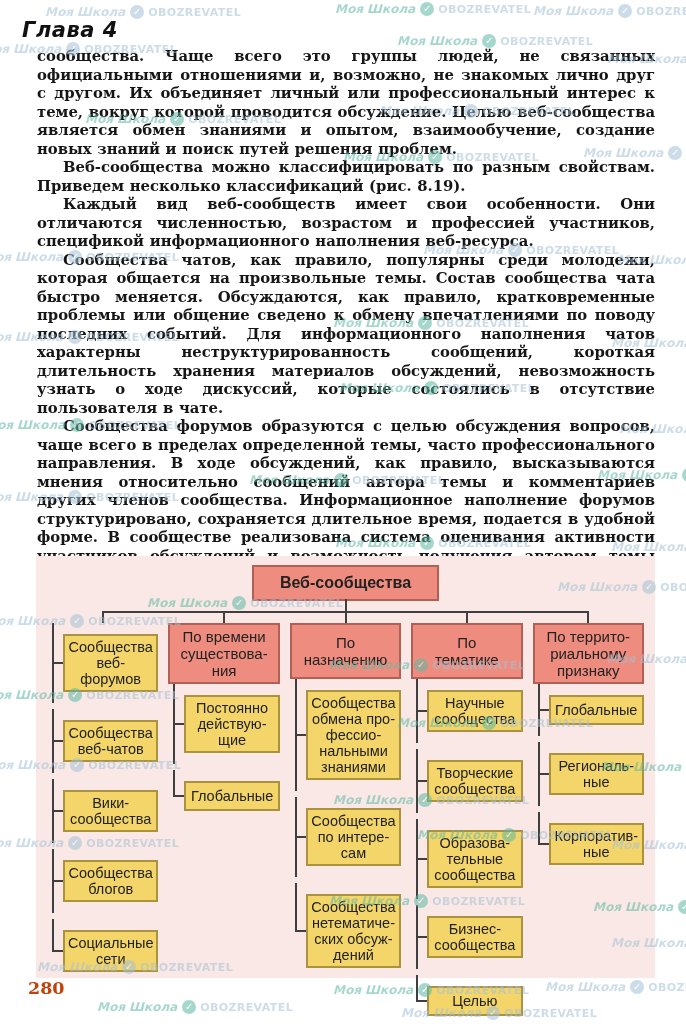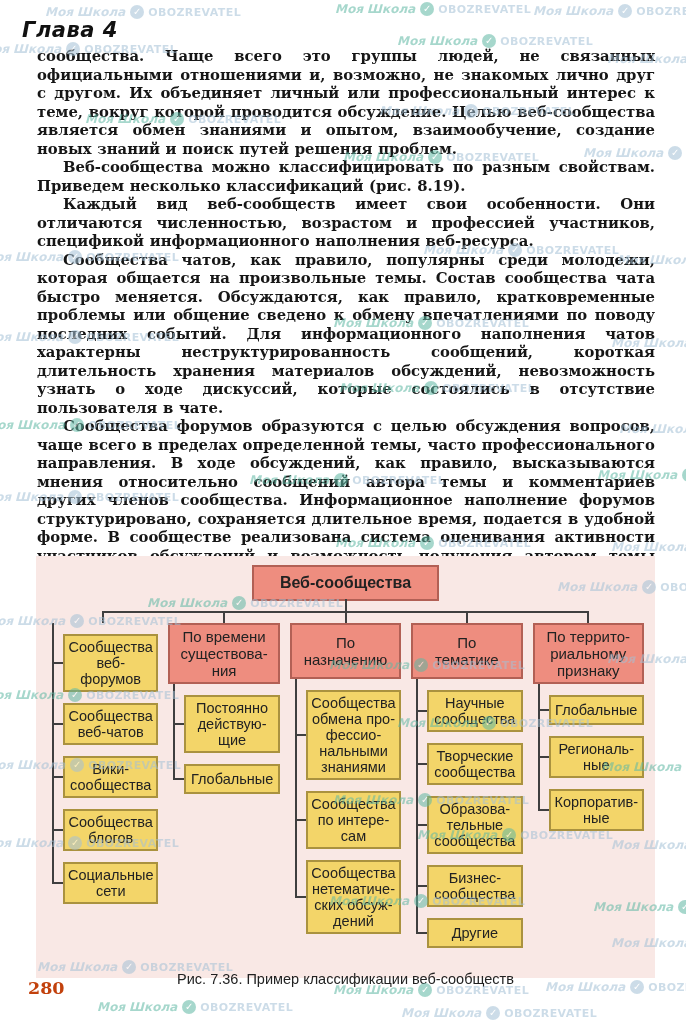--- a/index.html
+++ b/index.html
@@ -50,21 +50,21 @@
   .d3{left:calc(70% - 1px);} .d4{left:calc(90% - 1px);}
 
   .cols{display:flex;}
   .col{width:20%;box-sizing:border-box;padding:0 5px;}
   .cat{
     min-height:56px;display:flex;align-items:center;justify-content:center;
     font-size:15px;line-height:17px;padding:3px 2px;
   }
   .children{
     position:relative;margin-left:5px;padding:11px 0 16px 11px;
-    display:flex;flex-direction:column;gap:11px;
+    display:flex;flex-direction:column;gap:28px;
   }
   .cw{position:relative;}
   .cw::before{content:"";position:absolute;left:-11px;top:calc(50% - 1px);width:11px;height:2px;background:var(--line);}
   .cw::after{content:"";position:absolute;left:-11px;top:-11px;width:2px;height:calc(100% + 22px);background:var(--line);}
   .cw.last::after{height:calc(50% + 11px);}
   .yellow{
     background:var(--yellow);border:2px solid var(--yellow_border);
     font-size:14.5px;line-height:16px;padding:3px 2px;min-height:30px;
     display:flex;align-items:center;justify-content:center;width:100%;
   }
@@ -203,21 +203,21 @@
           <div class="cw">
               <div class="node yellow">Образова-
 тельные
 сообщества</div>
             </div>
           <div class="cw">
               <div class="node yellow">Бизнес-
 сообщества</div>
             </div>
           <div class="cw last">
-              <div class="node yellow">Другие</div>
+              <div class="node yellow">Целью</div>
             </div>
         </div>
       </div>
 
       <div class="col">
         <div class="node pink cat">По террито-
 риальному
 признаку</div>
         <div class="children">
           <div class="cw">

